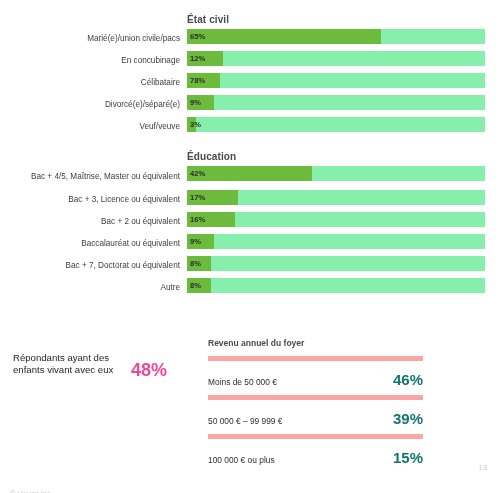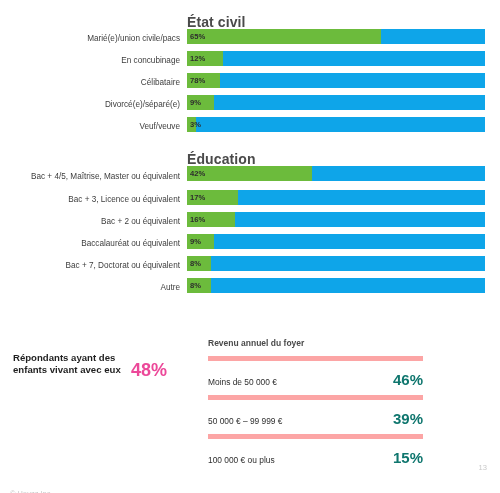--- a/index.html
+++ b/index.html
@@ -19,21 +19,21 @@
   
   .chart-block {
     position: absolute;
     left: 0;
     width: 500px;
   }
   .chart-title {
     position: absolute;
     left: 187px;
     top: 0;
-    font-size: 14px;
+    font-size: 10px;
     font-weight: bold;
     color: #4a4a4a;
     letter-spacing: 0.1px;
   }
   .rows {
     position: absolute;
     left: 0;
     top: 14px;
     width: 500px;
   }
@@ -51,21 +51,21 @@
     color: #3d3d3d;
     top: 50%;
     transform: translateY(-50%);
   }
   .bar-track {
     position: absolute;
     left: 187px;
     width: 298px;
     height: 15px;
     top: 1px;
-    background: #0ea5e9;
+    background: #86efac;
   }
   .bar-fill {
     position: absolute;
     left: 0;
     top: 0;
     height: 15px;
     background: #6cb churches;
   }
   .bar-fill {
     background: #6cbb3c;
@@ -88,21 +88,21 @@
     left: 13px;
     top: 352px;
     width: 175px;
   }
   #kpi-label {
     position: absolute;
     left: 0;
     top: 0;
     width: 108px;
     font-size: 9.6px;
-    font-weight: bold;
+    font-weight: normal;
     line-height: 12.4px;
     color: #1f1f1f;
   }
   #kpi-value {
     position: absolute;
     left: 118px;
     top: 8px;
     font-size: 18px;
     font-weight: bold;
     color: #ec4899;

